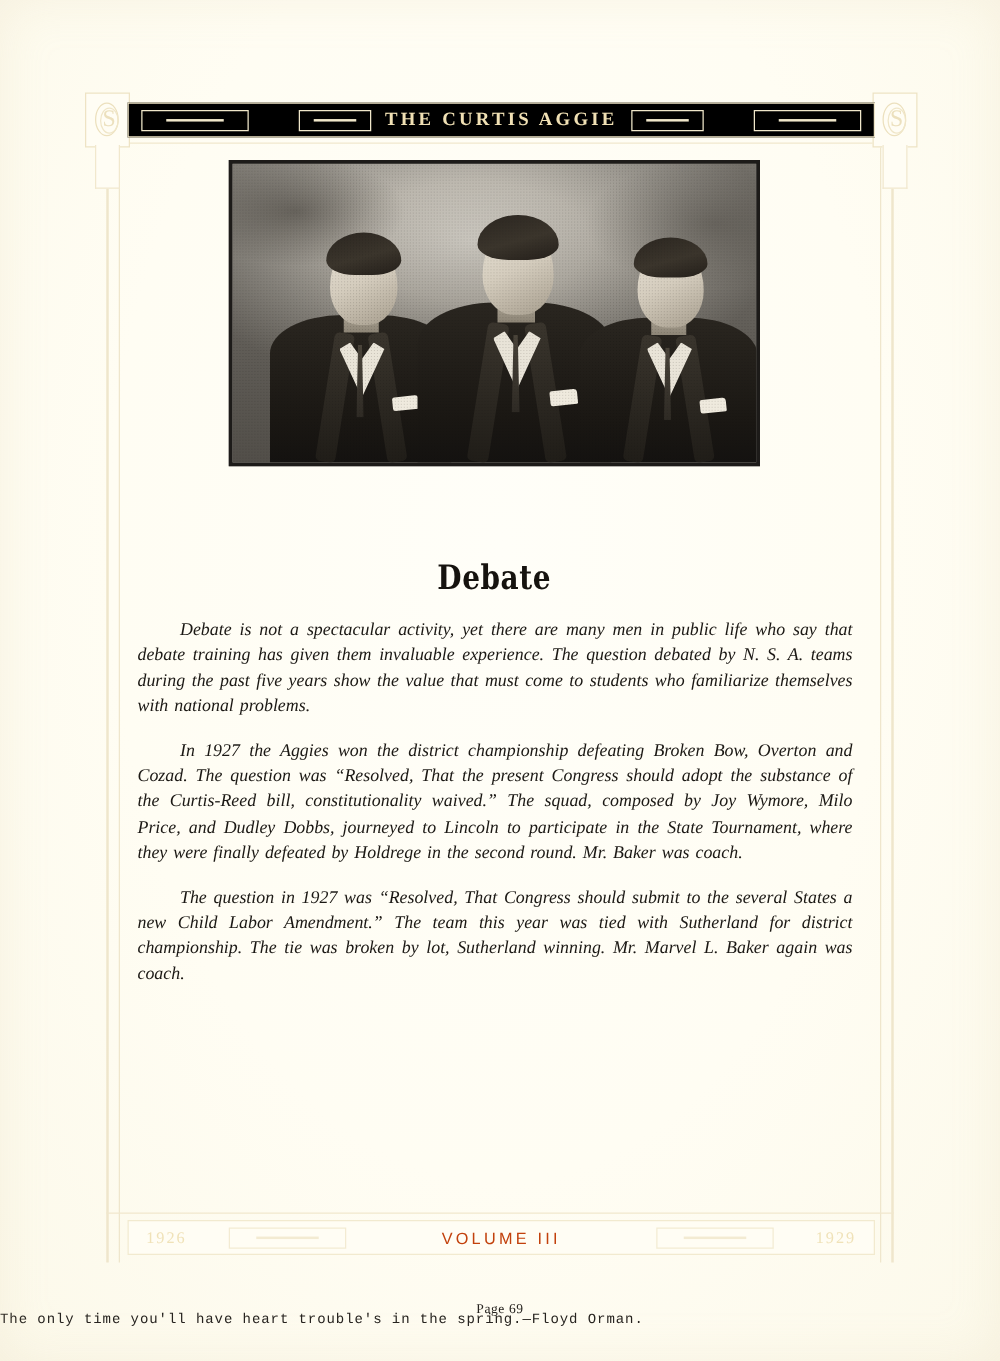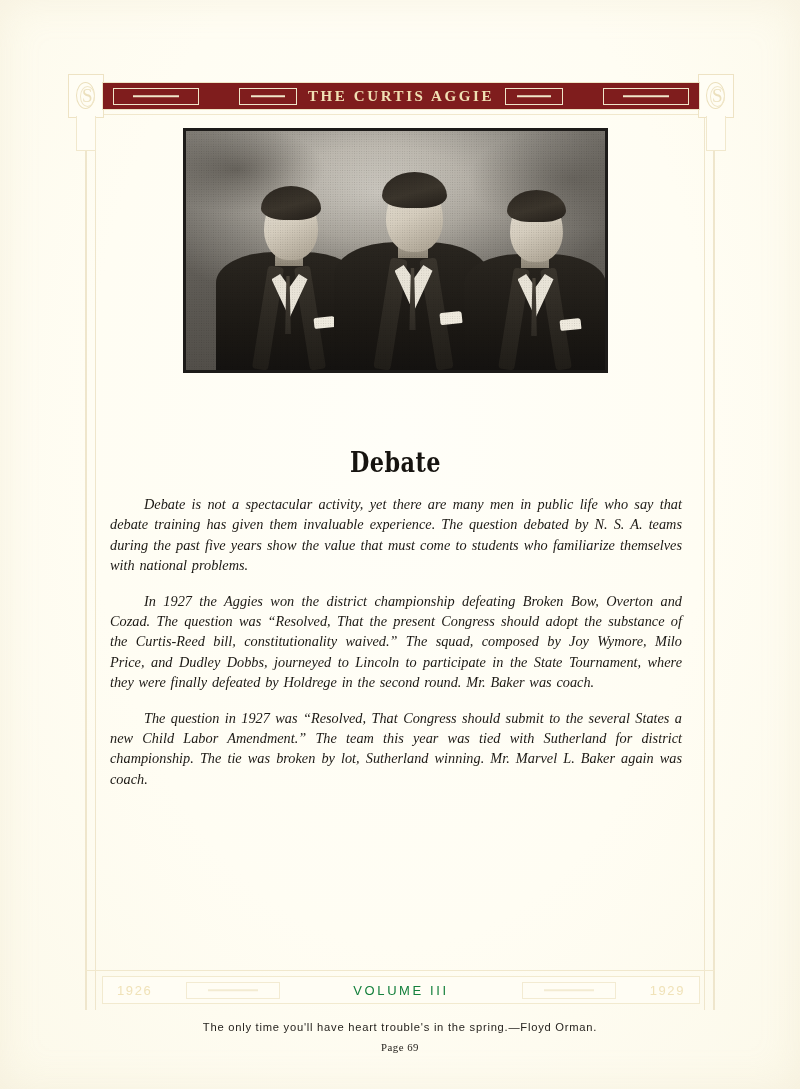--- a/index.html
+++ b/index.html
@@ -104,21 +104,21 @@
   .corner-tab-r { left: 644px; top: 42px; }
 
   
   .title-band {
     position: absolute;
     left: 40px;
     top: 8px;
     width: 596px;
     height: 26px;
     border: 1.5px solid #efe5c6;
-    background: #7f1d1d;
+    background: #000000;
     display: flex;
     align-items: center;
     justify-content: center;
   }
   .band-box {
     height: 15px;
     border: 1.3px solid #f0e7ca;
     position: relative;
     flex: none;
   }
@@ -170,29 +170,30 @@
     display: flex;
     align-items: center;
     color: #f2e6c0;
     font-family: "Liberation Sans", sans-serif;
   }
   .footer-year {
     font-size: 13px;
     letter-spacing: 1.6px;
     flex: none;
     color: #f0e2b8;
+    font-family: Liberation Serif, serif;
   }
   .footer-year-l { margin-left: 14px; }
   .footer-year-r { margin-right: 14px; }
   .footer-vol {
     flex: 1;
     text-align: center;
     font-size: 13px;
     letter-spacing: 2.6px;
-    color: #15803d;
+    color: #c2410c;
     white-space: nowrap;
   }
   .footer-box {
     width: 92px;
     height: 15px;
     border: 1.3px solid #f3ebd2;
     position: relative;
     flex: none;
   }
   .footer-box .dash {
@@ -343,23 +344,22 @@
     text-indent: 34px;
     word-spacing: 1.2px;
   }
   .body-text { padding-right: 8px; font-style: italic; }
 
   
   .quote {
     position: absolute;
     left: 0;
     right: 0;
-    top: 1021px;
-    text-align: center;
-    font-family: Liberation Sans, sans-serif;
+    top: 1050px;
+    font-family: Liberation Mono, monospace;
     font-size: 11.2px;
     letter-spacing: 0.75px;
     color: #26231f;
   }
   .page-num {
     position: absolute;
     left: 0;
     right: 0;
     top: 1041px;
     text-align: center;

